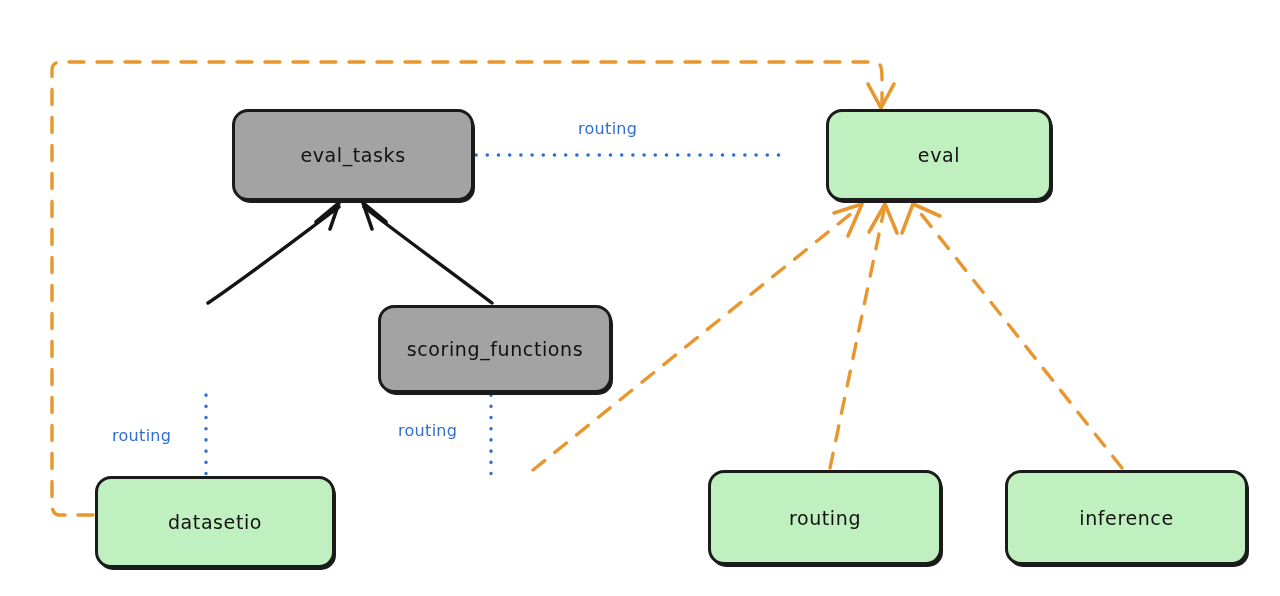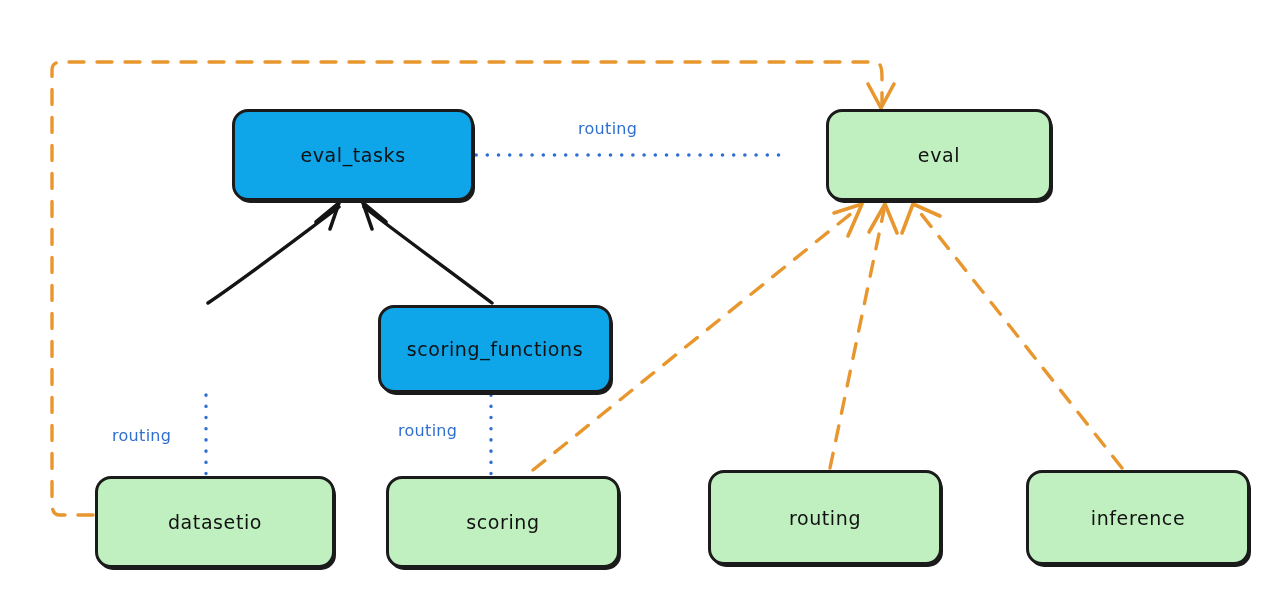--- a/index.html
+++ b/index.html
@@ -37,21 +37,21 @@
   }
   .node .node-label {
     font-family: "DejaVu Sans", sans-serif;
     font-size: 19px;
     letter-spacing: 0.6px;
     color: #111111;
     white-space: nowrap;
     user-select: none;
   }
   .node.api {
-    background: #0ea5e9;
+    background: #a3a3a3;
   }
   .node.provider {
     background: #c0f0c0;
   }
   .edge-label {
     position: absolute;
     font-family: "DejaVu Sans", sans-serif;
     font-size: 16px;
     color: #2f6fd0;
     white-space: nowrap;
@@ -119,29 +119,26 @@
 
 
   <div class="node api" style="left:378px; top:305px; width:234px; height:88px;">
     <span class="node-label">scoring_functions</span>
   </div>
 
   <div class="node provider" style="left:95px; top:476px; width:240px; height:92px;">
     <span class="node-label">datasetio</span>
   </div>
 
-  <div class="node provider" style="left:386px; top:476px; width:234px; height:92px;">
-    <span class="node-label">scoring</span>
-  </div>
 
   <div class="node provider" style="left:708px; top:470px; width:234px; height:95px;">
     <span class="node-label">routing</span>
   </div>
 
-  <div class="node provider" style="left:1026px; top:470px; width:224px; height:95px;">
+  <div class="node provider" style="left:1005px; top:470px; width:243px; height:95px;">
     <span class="node-label">inference</span>
   </div>
 
   <div class="edge-label" style="left:578px; top:119px;">routing</div>
 
   <div class="edge-label" style="left:112px; top:426px;">routing</div>
 
   <div class="edge-label" style="left:398px; top:421px;">routing</div>
 
 </div>

